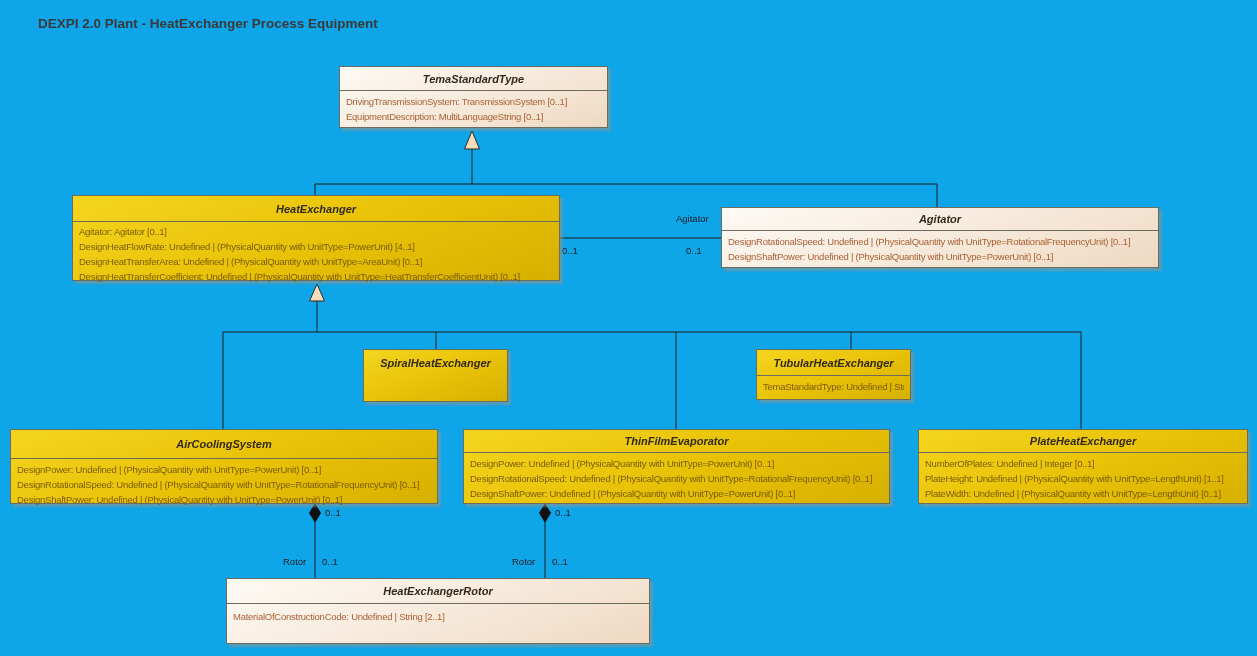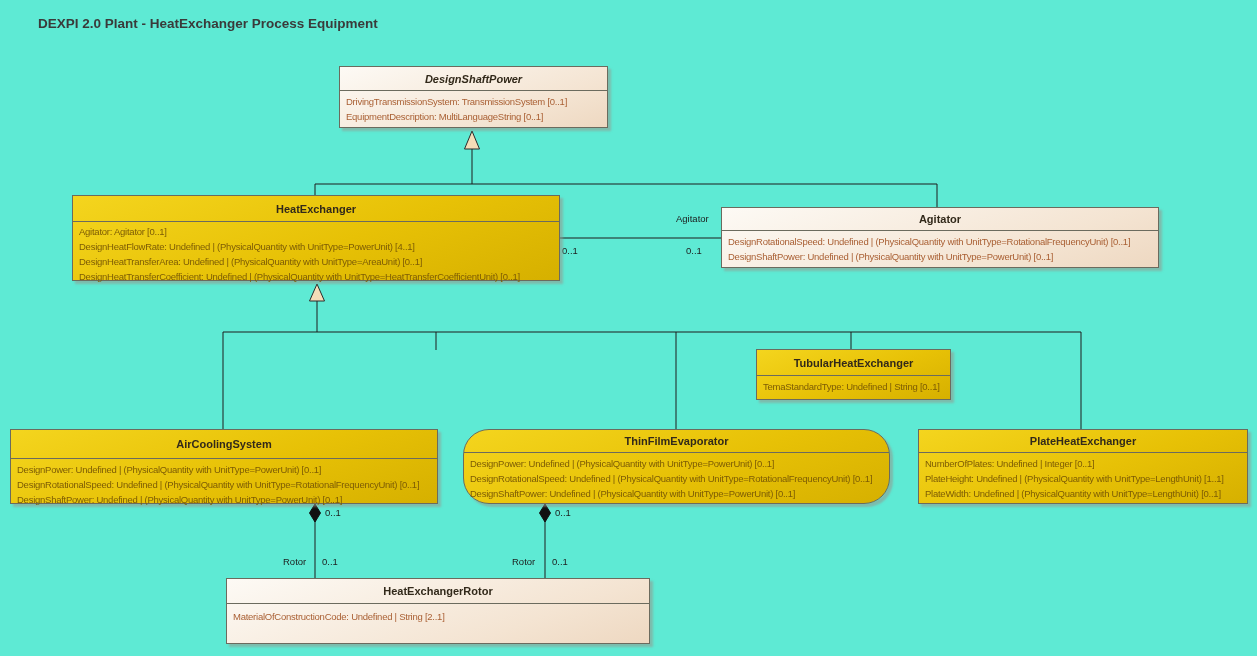--- a/index.html
+++ b/index.html
@@ -1,17 +1,17 @@
 <!DOCTYPE html>
 <html><head>
 <meta charset="utf-8">
 <style>
   html,body{margin:0;padding:0;background:#ffffff;}
   .canvas{
-    position:relative;width:1257px;height:656px;background:#5eead4;
+    position:relative;width:1257px;height:656px;background:#0ea5e9;
     font-family:"Liberation Sans", sans-serif;overflow:hidden;
   }
   .diagram-title{
     position:absolute;left:38px;top:16px;
     font-size:13.5px;font-weight:bold;color:#3a3a3a;letter-spacing:0;
   }
   svg.connectors{position:absolute;left:0;top:0;width:1257px;height:656px;}
   svg.connectors path, svg.connectors line{stroke:#1c1c1c;stroke-width:1;fill:none;}
   .tri{fill:#f4ddb8;stroke:#2b2b2b;stroke-width:1;}
   .dia{fill:#111111;stroke:#111111;}
@@ -19,21 +19,21 @@
   .uml-class{
     position:absolute;box-sizing:border-box;
     border:1px solid #6b6b5e;
     box-shadow:3px 3px 2px rgba(150,150,140,0.55);
   }
   .yellow{background:linear-gradient(160deg,#f4d51e 0%,#e7c106 55%,#d6b000 100%);}
   .beige{background:linear-gradient(160deg,#fdfaf5 0%,#f4e4d2 70%,#eed8c1 100%);}
   .uml-name{
     box-sizing:border-box;width:100%;text-align:center;
     font-size:11px;font-weight:bold;color:#32291a;
-    display:flex;align-items:center;justify-content:center;
+    display:flex;align-items:center;justify-content:center;font-style:italic;
   }
   .divided .uml-name{border-bottom:1px solid #6b6b5e;}
   .uml-name.italic{font-style:italic;}
   .uml-attrs{padding:3px 6px 0 6px;}
   .uml-attr{
     font-size:9.5px;letter-spacing:-0.25px;line-height:15px;
     white-space:nowrap;overflow:hidden;
   }
   .yellow .uml-attr{color:#7d5c05;}
   .beige .uml-attr{color:#a95f33;}
@@ -80,21 +80,21 @@
 
   <div class="conn-label" style="left:325px;top:507px;">0..1</div>
   <div class="conn-label" style="left:283px;top:556px;">Rotor</div>
   <div class="conn-label" style="left:322px;top:556px;">0..1</div>
 
   <div class="conn-label" style="left:555px;top:507px;">0..1</div>
   <div class="conn-label" style="left:512px;top:556px;">Rotor</div>
   <div class="conn-label" style="left:552px;top:556px;">0..1</div>
 
   <div class="uml-class beige divided" style="left:339px;top:66px;width:269px;height:62px;">
-    <div class="uml-name italic" style="height:24px;">DesignShaftPower</div>
+    <div class="uml-name italic" style="height:24px;">TemaStandardType</div>
     <div class="uml-attrs">
       <div class="uml-attr">DrivingTransmissionSystem: TransmissionSystem [0..1]</div>
       <div class="uml-attr">EquipmentDescription: MultiLanguageString [0..1]</div>
     </div>
   </div>
 
   <div class="uml-class yellow divided" style="left:72px;top:195px;width:488px;height:86px;">
     <div class="uml-name" style="height:26px;">HeatExchanger</div>
     <div class="uml-attrs" style="padding-top:2px;">
       <div class="uml-attr">Agitator: Agitator [0..1]</div>
@@ -105,38 +105,41 @@
   </div>
 
   <div class="uml-class beige divided" style="left:721px;top:207px;width:438px;height:61px;">
     <div class="uml-name" style="height:23px;">Agitator</div>
     <div class="uml-attrs">
       <div class="uml-attr">DesignRotationalSpeed: Undefined | (PhysicalQuantity with UnitType=RotationalFrequencyUnit) [0..1]</div>
       <div class="uml-attr">DesignShaftPower: Undefined | (PhysicalQuantity with UnitType=PowerUnit) [0..1]</div>
     </div>
   </div>
 
+  <div class="uml-class yellow" style="left:363px;top:349px;width:145px;height:53px;">
+    <div class="uml-name" style="height:26px;">SpiralHeatExchanger</div>
+  </div>
 
-  <div class="uml-class yellow divided" style="left:756px;top:349px;width:195px;height:51px;">
+  <div class="uml-class yellow divided" style="left:756px;top:349px;width:155px;height:51px;">
     <div class="uml-name" style="height:26px;">TubularHeatExchanger</div>
     <div class="uml-attrs">
       <div class="uml-attr">TemaStandardType: Undefined | String [0..1]</div>
     </div>
   </div>
 
   <div class="uml-class yellow divided" style="left:10px;top:429px;width:428px;height:75px;">
     <div class="uml-name" style="height:29px;">AirCoolingSystem</div>
     <div class="uml-attrs">
       <div class="uml-attr">DesignPower: Undefined | (PhysicalQuantity with UnitType=PowerUnit) [0..1]</div>
       <div class="uml-attr">DesignRotationalSpeed: Undefined | (PhysicalQuantity with UnitType=RotationalFrequencyUnit) [0..1]</div>
       <div class="uml-attr">DesignShaftPower: Undefined | (PhysicalQuantity with UnitType=PowerUnit) [0..1]</div>
     </div>
   </div>
 
-  <div class="uml-class yellow divided" style="left:463px;top:429px;width:427px;height:75px;border-radius:26px;">
+  <div class="uml-class yellow divided" style="left:463px;top:429px;width:427px;height:75px;">
     <div class="uml-name" style="height:23px;">ThinFilmEvaporator</div>
     <div class="uml-attrs">
       <div class="uml-attr">DesignPower: Undefined | (PhysicalQuantity with UnitType=PowerUnit) [0..1]</div>
       <div class="uml-attr">DesignRotationalSpeed: Undefined | (PhysicalQuantity with UnitType=RotationalFrequencyUnit) [0..1]</div>
       <div class="uml-attr">DesignShaftPower: Undefined | (PhysicalQuantity with UnitType=PowerUnit) [0..1]</div>
     </div>
   </div>
 
   <div class="uml-class yellow divided" style="left:918px;top:429px;width:330px;height:75px;">
     <div class="uml-name" style="height:23px;text-align:right;">PlateHeatExchanger</div>

